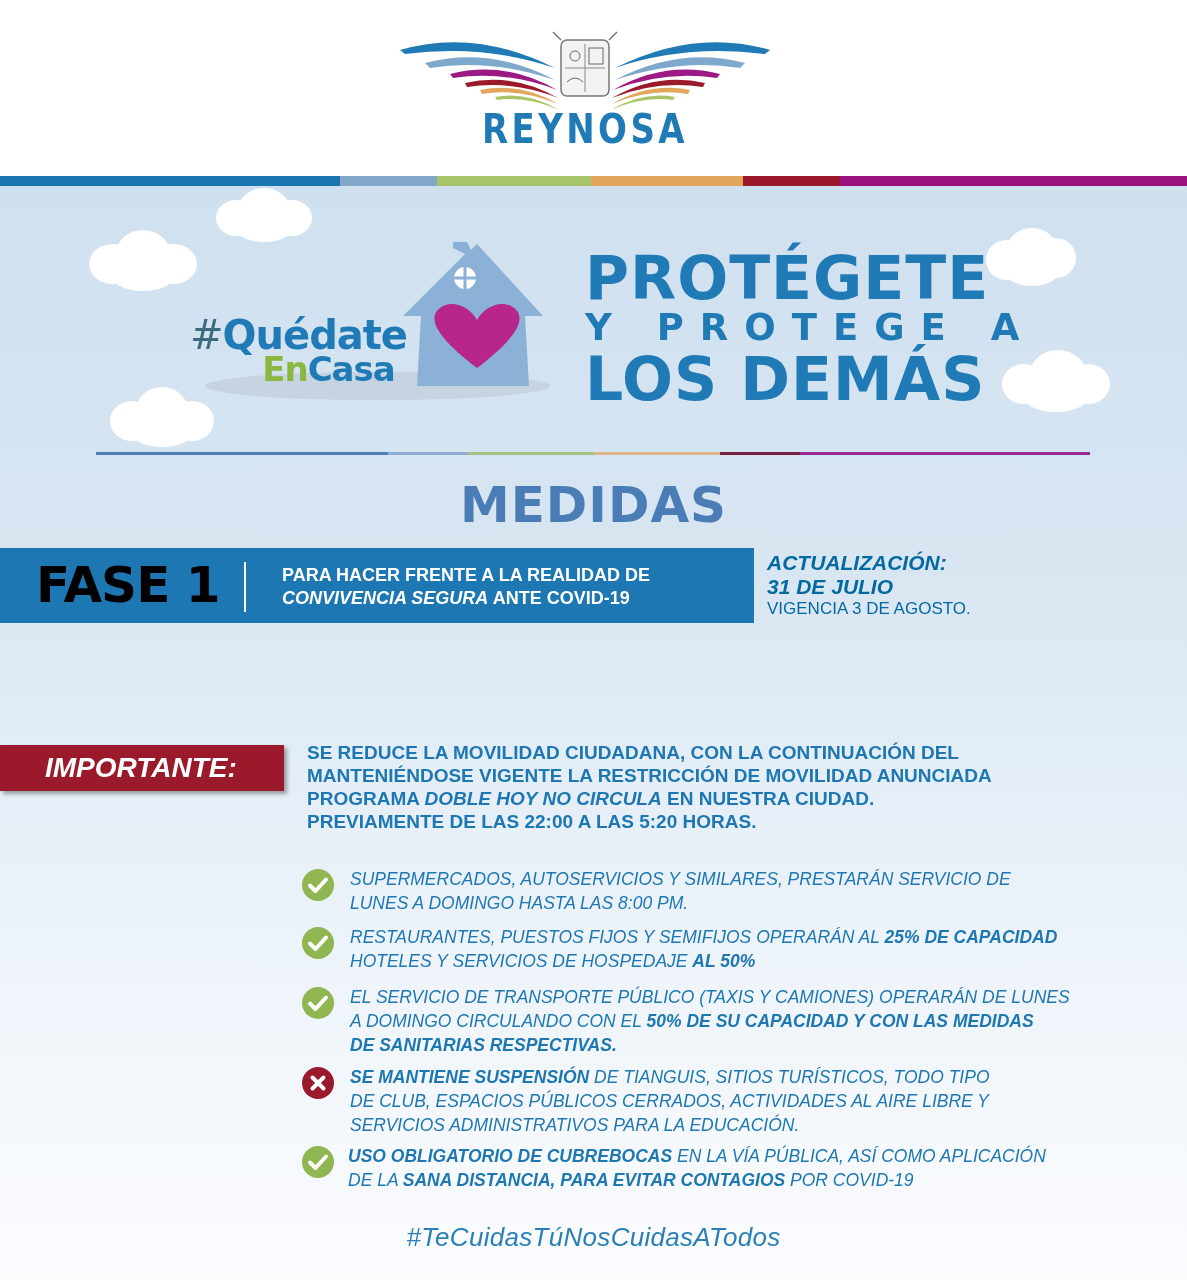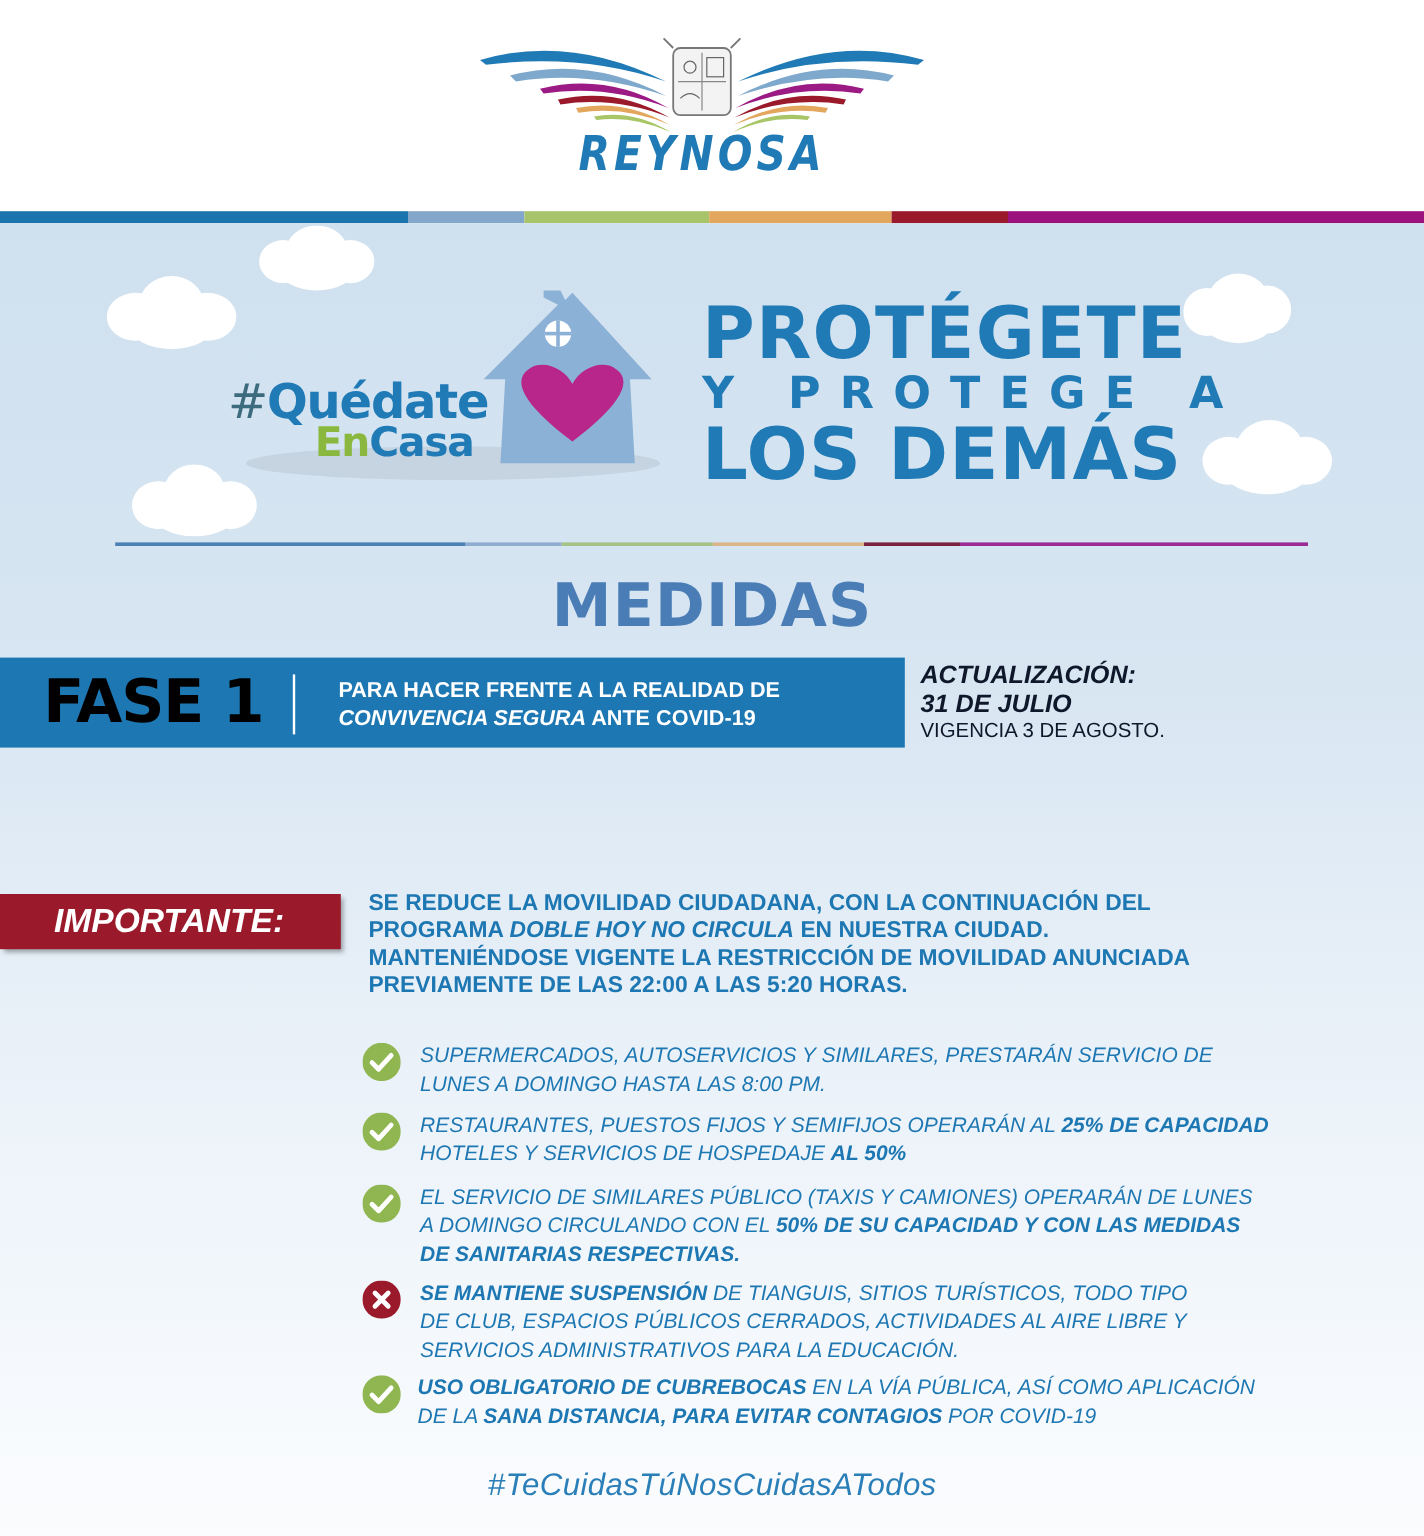--- a/index.html
+++ b/index.html
@@ -1,21 +1,21 @@
 <!DOCTYPE html>
 <html><head>
 <meta charset="utf-8">
 <style>
   * { margin: 0; padding: 0; box-sizing: border-box; }
   html, body { width: 1187px; height: 1280px; overflow: hidden; background: #ffffff; }
   body { position: relative; font-family: "Liberation Sans", sans-serif; }
 
   
   .header { position: absolute; left: 0; top: 0; width: 1187px; height: 176px; background: #fff; }
-  .logo { position: absolute; left: 395px; top: 28px; width: 380px; height: 140px; font-style: italic; }
+  .logo { position: absolute; left: 395px; top: 28px; width: 380px; height: 140px; }
   .logo-title { position: absolute; left: 0; top: 78px; width: 380px; text-align: center;
     font-family: "DejaVu Sans", sans-serif; font-weight: bold; font-size: 40px; color: #1f7ab5; letter-spacing: 4px; transform: scaleX(0.85); }
   .logo-sub { position: absolute; left: 0; top: 119px; width: 380px; text-align: center;
     font-family: "Liberation Sans", sans-serif; font-size: 13px; color: #7f1d1d; letter-spacing: 1.5px; margin-top: 48px; }
 
   .stripe { position: absolute; left: 0; top: 176px; width: 1187px; height: 10px; display: flex; }
   .stripe div { height: 100%; }
 
   
   .main { position: absolute; left: 0; top: 186px; width: 1187px; height: 1094px;
@@ -44,21 +44,21 @@
 
   .medidas { position: absolute; left: 0; top: 476px; width: 1187px; text-align: center;
     font-family: "DejaVu Sans", sans-serif; font-weight: bold; font-size: 50px; color: #4a7db6; letter-spacing: 1px; }
 
   .fase-band { position: absolute; left: 0; top: 548px; width: 754px; height: 75px; background: #1d77b2; }
   .fase-label { position: absolute; left: 36px; top: 556px; font-family: "DejaVu Sans", sans-serif; font-weight: bold; font-size: 50px; color: #000000; letter-spacing: -1px; }
   .fase-sep { position: absolute; left: 244px; top: 562px; width: 2px; height: 50px; background: #fff; }
   .fase-desc { position: absolute; left: 282px; top: 564px; color: #fff; font-weight: bold; font-size: 18px; line-height: 23px; }
   .fase-desc i { font-style: italic; }
 
-  .update { position: absolute; left: 767px; top: 551px; color: #0f172a; }
+  .update { position: absolute; left: 767px; top: 551px; color: #0369a1; }
   .update .u1 { font-weight: bold; font-style: italic; font-size: 21px; line-height: 24px; }
   .update .u2 { font-weight: bold; font-style: italic; font-size: 21px; line-height: 24px; }
   .update .u3 { font-size: 17px; line-height: 20px; }
 
   .importante { position: absolute; left: 0; top: 745px; width: 284px; height: 46px; background: #9a1a2c;
     box-shadow: 3px 3px 4px rgba(0,0,0,0.35); }
   .importante span { position: absolute; left: 45px; top: 7px; color: #fff; font-weight: bold; font-style: italic; font-size: 28px; }
 
   .imp-text { position: absolute; left: 307px; top: 741px; width: 760px; color: #1d77b2; font-weight: bold; font-size: 19px; line-height: 23px; }
   .imp-text i { font-style: italic; }
@@ -199,22 +199,22 @@
   <div class="u1">ACTUALIZACIÓN:</div>
   <div class="u2">31 DE JULIO</div>
   <div class="u3">VIGENCIA 3 DE AGOSTO.</div>
 </div>
 
 <div class="importante">
   <span>IMPORTANTE:</span>
 </div>
 <div class="imp-text">
   <div>SE REDUCE LA MOVILIDAD CIUDADANA, CON LA CONTINUACIÓN DEL</div>
+  <div>MANTENIÉNDOSE VIGENTE LA RESTRICCIÓN DE MOVILIDAD ANUNCIADA</div>
   <div><span>PROGRAMA </span><i>DOBLE HOY NO CIRCULA</i><span> EN NUESTRA CIUDAD.</span></div>
-  <div>MANTENIÉNDOSE VIGENTE LA RESTRICCIÓN DE MOVILIDAD ANUNCIADA</div>
   <div>PREVIAMENTE DE LAS 22:00 A LAS 5:20 HORAS.</div>
 </div>
 
 <div class="item" style="top:867px">
   <svg class="ico" viewBox="0 0 32 32">
       <circle cx="16" cy="16" r="16" fill="#8fb650"></circle>
       <path d="M8 16.5 L13.5 22 L24 10.5" fill="none" stroke="#fff" stroke-width="4" stroke-linecap="round" stroke-linejoin="round"></path>
     </svg>
   <div class="txt">
     <div>SUPERMERCADOS, AUTOSERVICIOS Y SIMILARES, PRESTARÁN SERVICIO DE</div>
@@ -232,21 +232,21 @@
     <div><span>HOTELES Y SERVICIOS DE HOSPEDAJE </span><b>AL 50%</b></div>
   </div>
 </div>
 
 <div class="item" style="top:985px">
   <svg class="ico" viewBox="0 0 32 32">
       <circle cx="16" cy="16" r="16" fill="#8fb650"></circle>
       <path d="M8 16.5 L13.5 22 L24 10.5" fill="none" stroke="#fff" stroke-width="4" stroke-linecap="round" stroke-linejoin="round"></path>
     </svg>
   <div class="txt">
-    <div>EL SERVICIO DE SIMILARES PÚBLICO (TAXIS Y CAMIONES) OPERARÁN DE LUNES</div>
+    <div>EL SERVICIO DE TRANSPORTE PÚBLICO (TAXIS Y CAMIONES) OPERARÁN DE LUNES</div>
     <div><span>A DOMINGO CIRCULANDO CON EL </span><b>50% DE SU CAPACIDAD Y CON LAS MEDIDAS</b></div>
     <div><b>DE SANITARIAS RESPECTIVAS.</b></div>
   </div>
 </div>
 
 <div class="item" style="top:1065px">
   <svg class="ico" viewBox="0 0 32 32">
       <circle cx="16" cy="16" r="16" fill="#9a1a2c"></circle>
       <path d="M10.5 10.5 L21.5 21.5 M21.5 10.5 L10.5 21.5" fill="none" stroke="#fff" stroke-width="4" stroke-linecap="round"></path>
     </svg>

